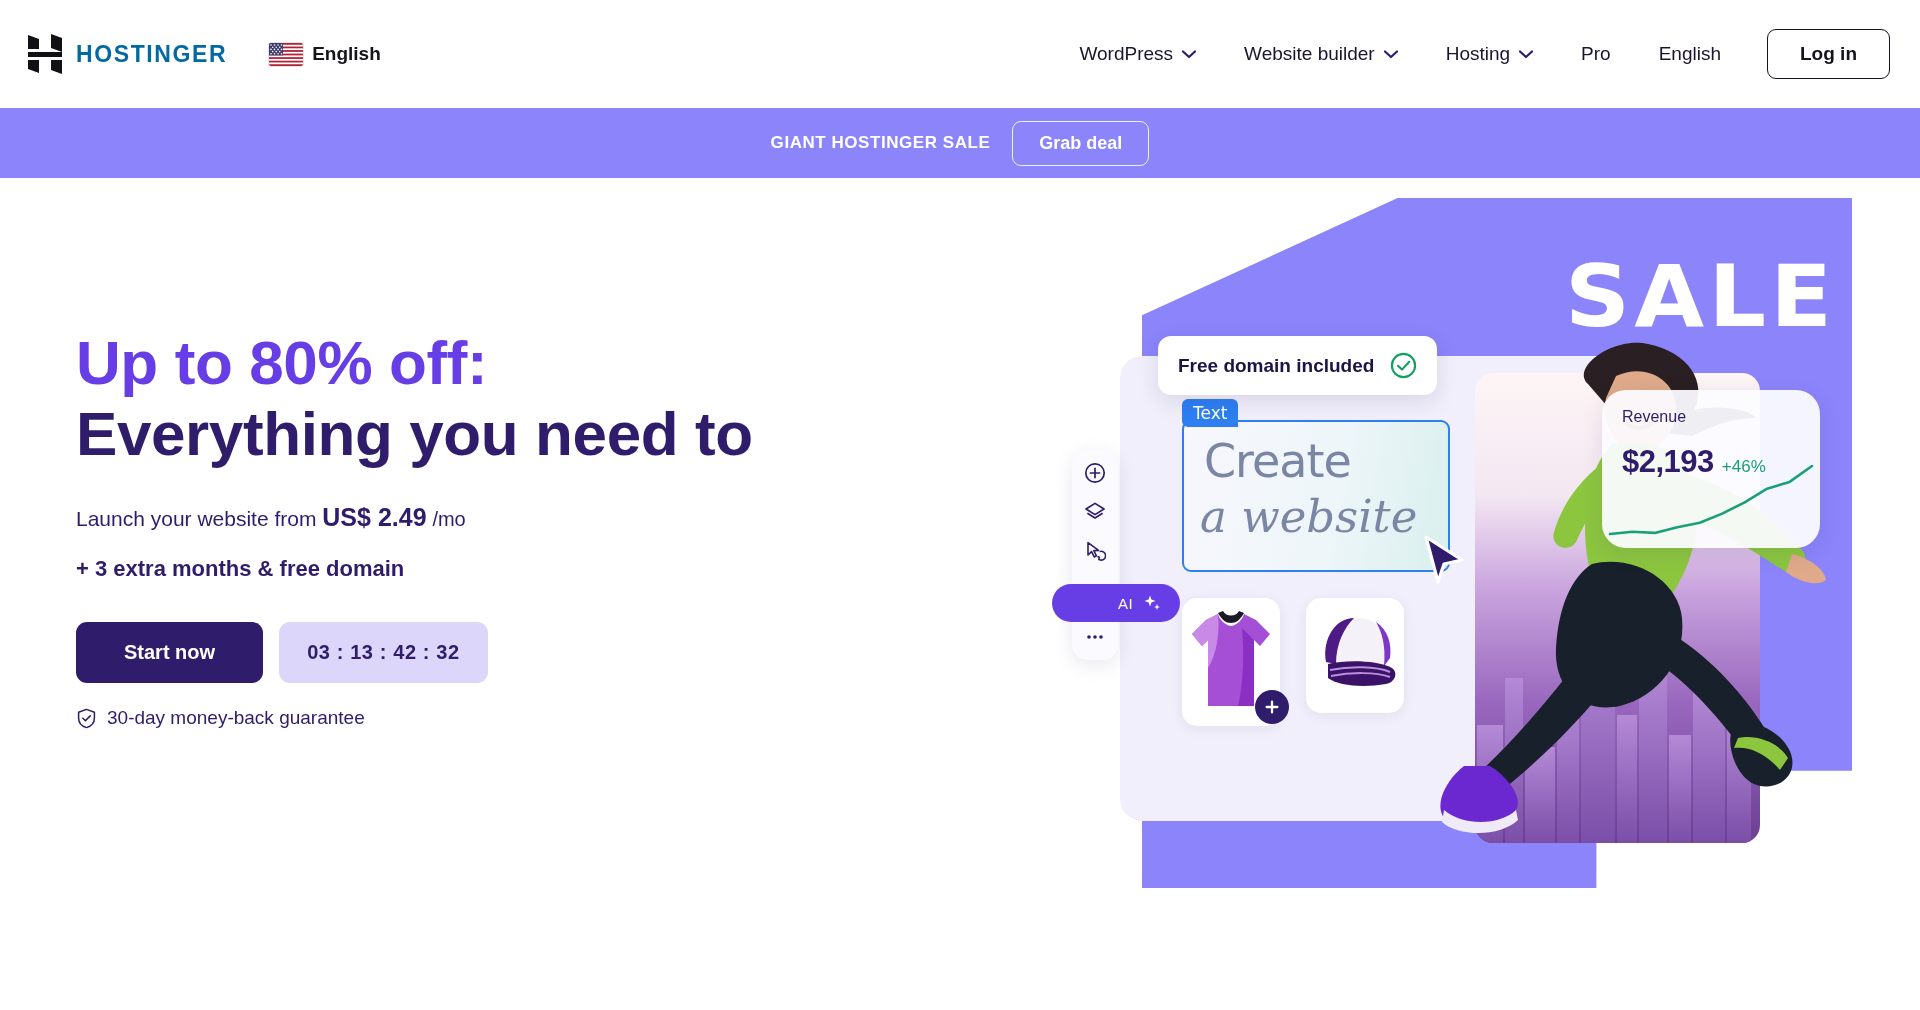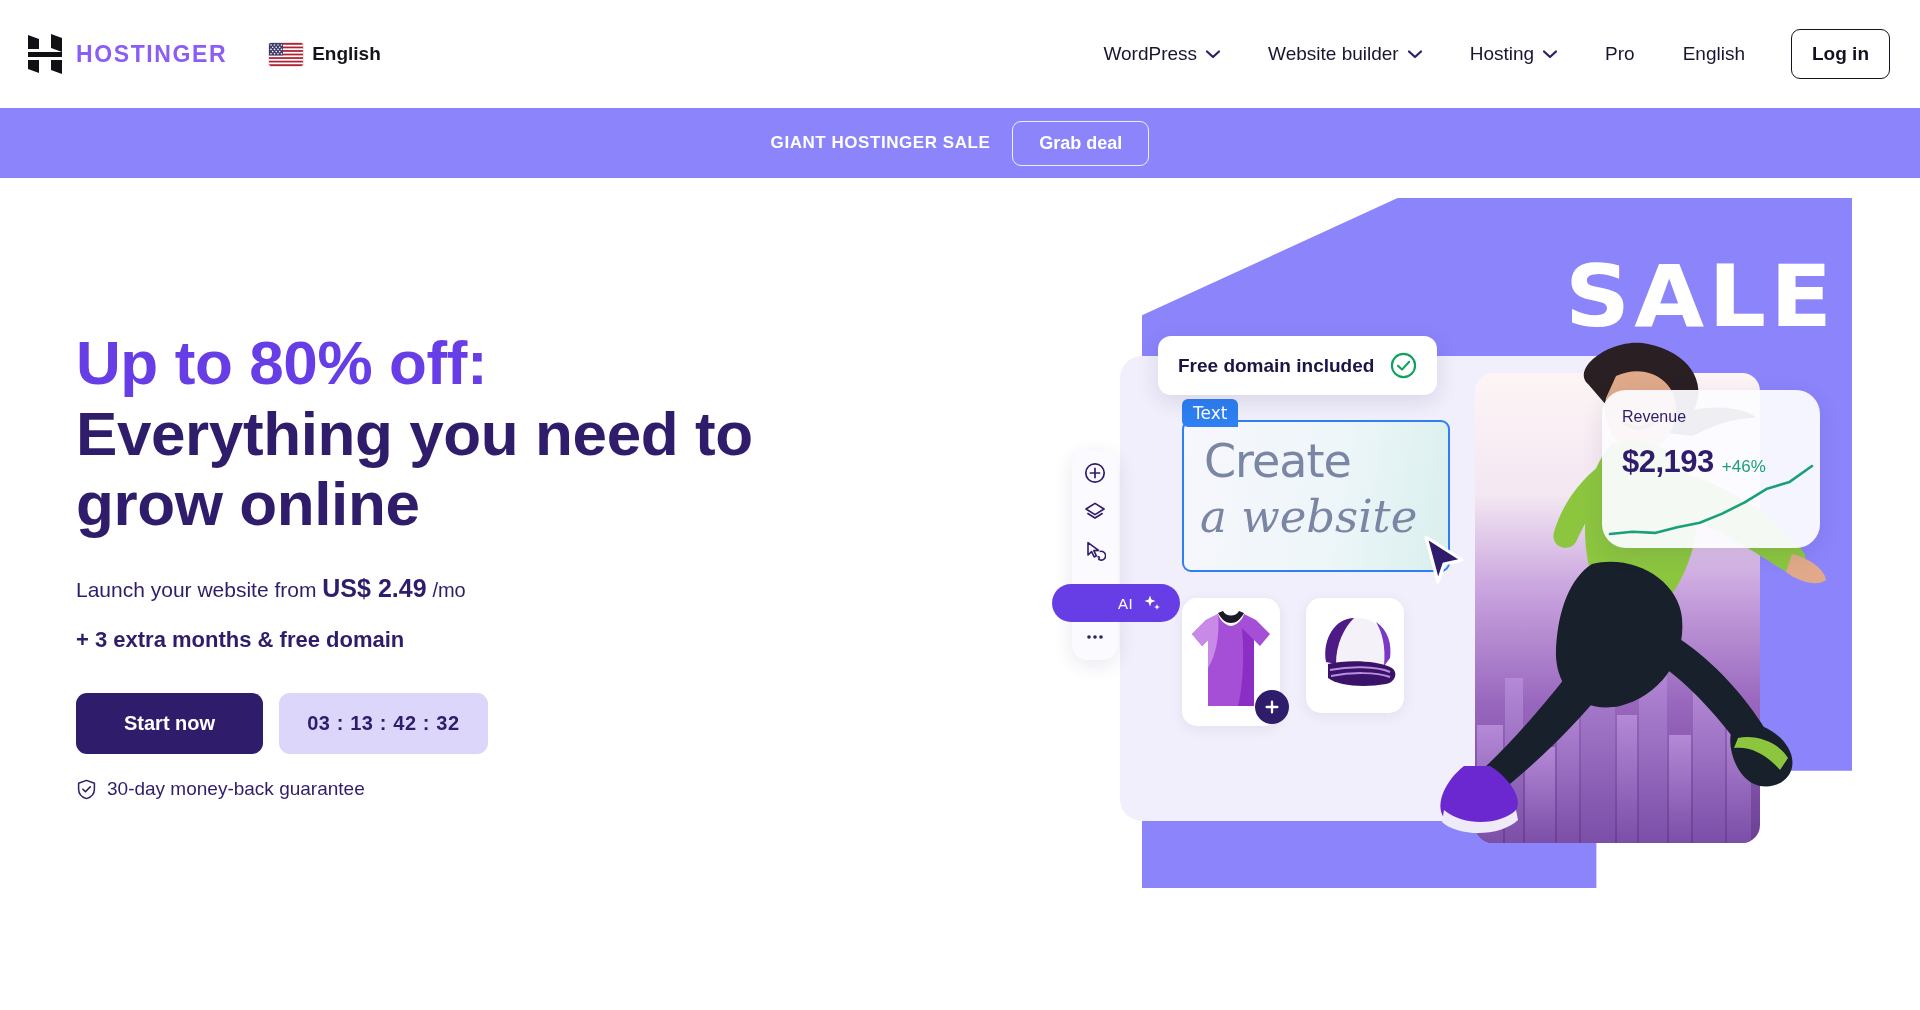--- a/index.html
+++ b/index.html
@@ -25,21 +25,21 @@
     display: flex;
     align-items: center;
     gap: 14px;
     cursor: pointer;
   }
   .logo-mark { width: 34px; height: 40px; display: block; }
   .brand-name {
     font-size: 23px;
     font-weight: 700;
     letter-spacing: 1.6px;
-    color: #8b5cf6;
+    color: #0369a1;
   }
   .lang {
     display: flex;
     align-items: center;
     gap: 9px;
     margin-left: 42px;
     cursor: pointer;
   }
   .flag {
     width: 34px; height: 23px;
@@ -68,21 +68,21 @@
     white-space: nowrap;
   }
   .chev {
     width: 14px; height: 9px;
     flex: 0 0 auto;
   }
   .login-btn {
     margin-left: 22px;
     border: 1.6px solid #15121f;
     border-radius: 9px;
-    padding: 13px 20px;
+    padding: 13px 32px;
     font-size: 19px;
     font-weight: 700;
     color: #15121f;
     background: #fff;
     cursor: pointer;
     font-family: inherit;
   }
 
   
   .promo {
@@ -489,21 +489,20 @@
   <div class="promo-text">GIANT HOSTINGER SALE</div>
   <button class="promo-btn">Grab deal</button>
 </div>
 
 <section class="hero">
 
   <div class="hero-left">
     <h1 class="h1">
       <span class="accent">Up to 80% off:</span>
       <span class="rest">Everything you need to</span>
-      <span class="rest">grow online</span>
     </h1>
 
     <div class="price-line">
       <span>Launch your website from</span>
       <span class="amount">US$ 2.49</span>
       <span class="per">/mo</span>
     </div>
 
     <div class="bonus-line">+ 3 extra months &amp; free domain</div>
 

